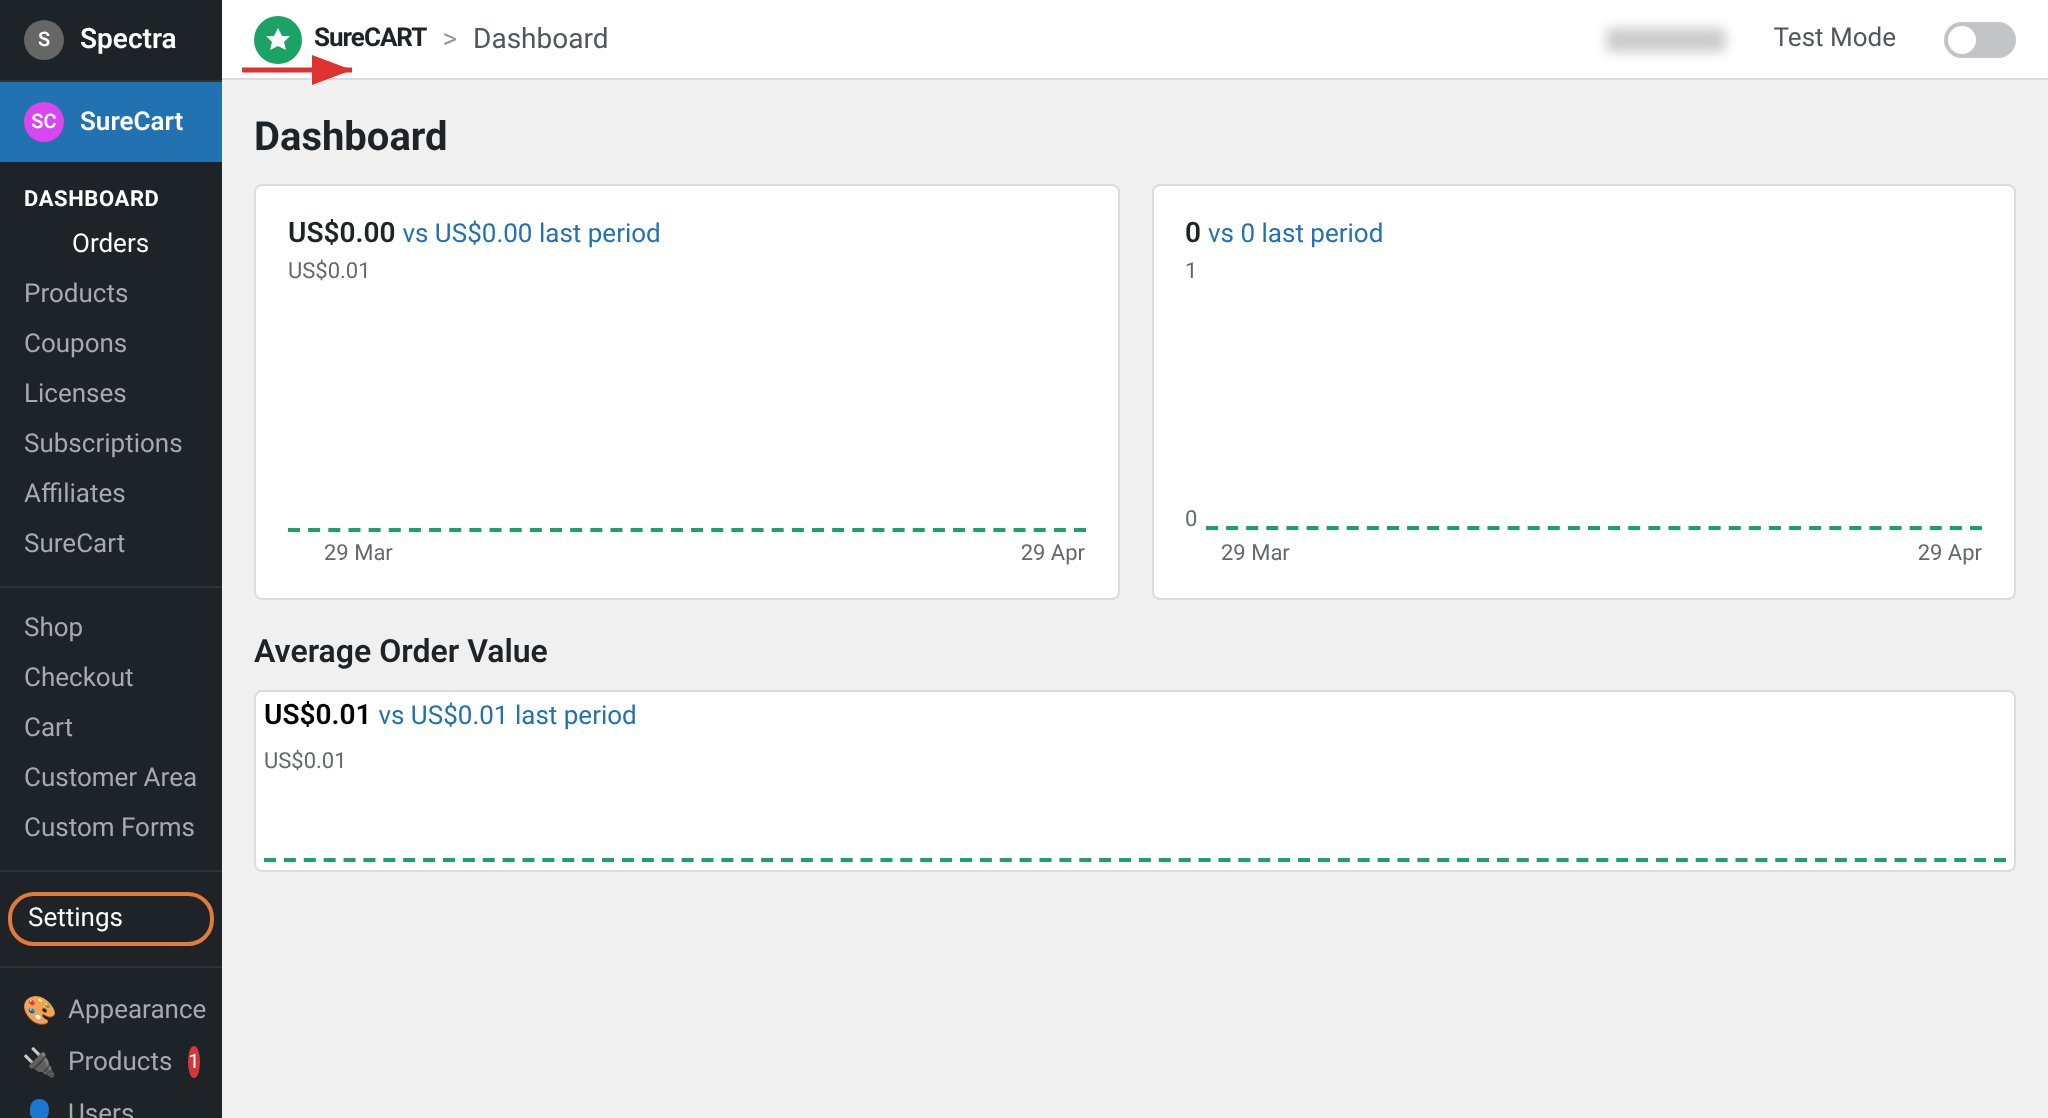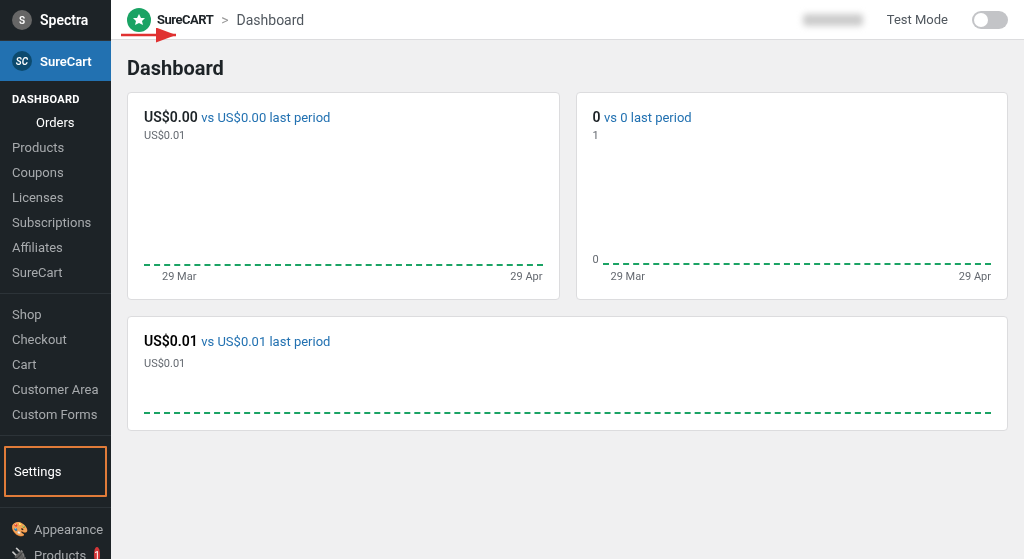--- a/index.html
+++ b/index.html
@@ -39,24 +39,24 @@
       gap: 8px;
       padding: 10px 12px;
       background: #2271b1;
       color: #fff;
       font-size: 13px;
       font-weight: 600;
       cursor: pointer;
     }
     .sidebar-surecart-icon {
       width: 20px; height: 20px;
-      background: #0c4a6e;
+      background: #d946ef;
       border-radius: 50%;
       display: flex; align-items: center; justify-content: center;
-      font-size: 10px; color: #fff; font-style: italic;
+      font-size: 10px; color: #fff;
     }
     .sidebar-section-title {
       padding: 12px 12px 4px;
       font-size: 11px;
       font-weight: 700;
       color: #fff;
       text-transform: uppercase;
       letter-spacing: 0.3px;
     }
     .sidebar-item {
@@ -64,22 +64,22 @@
       color: #a7aaad;
       cursor: pointer;
       font-size: 13px;
       white-space: nowrap;
     }
     .sidebar-item.active { color: #fff; padding-left: 36px; }
     .sidebar-item.highlighted {
       border: 2px solid #e07b39;
       color: #fff;
       margin: 2px 4px;
-      padding: 16px 8px;
-      border-radius: 1px;
+      padding: 4px 8px;
+      border-radius: 13px;
     }
     .sidebar-divider { border: none; border-top: 1px solid #2c3338; margin: 8px 0; }
     .sidebar-wp-item {
       display: flex;
       align-items: center;
       gap: 6px;
       padding: 5px 12px;
       color: #a7aaad;
       cursor: pointer;
       font-size: 13px;
@@ -240,21 +240,21 @@
     .section-title {
       font-size: 16px;
       font-weight: 600;
       color: #1d2327;
       margin-bottom: 10px;
     }
     .avg-card {
       background: #fff;
       border: 1px solid #dcdcde;
       border-radius: 4px;
-      padding: 16px;
+      padding: 4px;
     }
     .avg-title {
       font-size: 14px;
       margin-bottom: 8px;
     }
     .avg-title .main-value { font-weight: 600; }
     .avg-title .vs-text { color: #2271b1; font-size: 13px; }
     .avg-y-label {
       font-size: 11px;
       color: #646970;
@@ -418,20 +418,21 @@
             <div class="dotted-line" style="flex:1;"></div>
           </div>
         </div>
         <div class="chart-footer">
           <span class="chart-footer-label">29 Mar</span>
           <span class="chart-footer-label">29 Apr</span>
         </div>
       </div>
     </div>
 
+    <div class="section-title">Average Order Value</div>
     <div class="avg-card">
       <div class="avg-title">
         <span class="main-value">US$0.01</span>
         <span class="vs-text">vs US$0.01 last period</span>
       </div>
       <div class="avg-y-label">US$0.01</div>
       <div style="height:40px;display:flex;align-items:flex-end;">
         <div class="dotted-line"></div>
       </div>
     </div>

